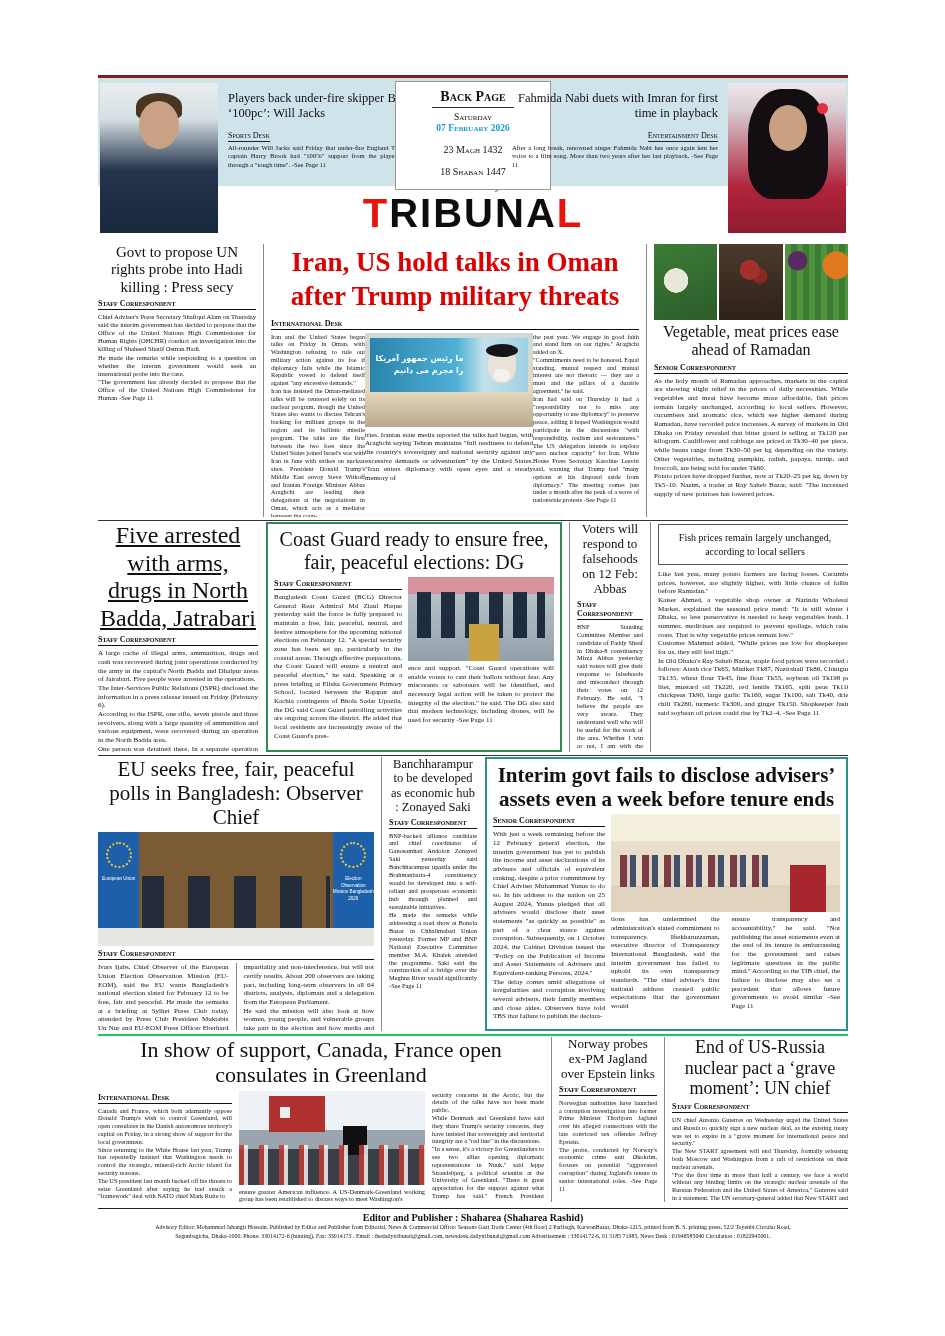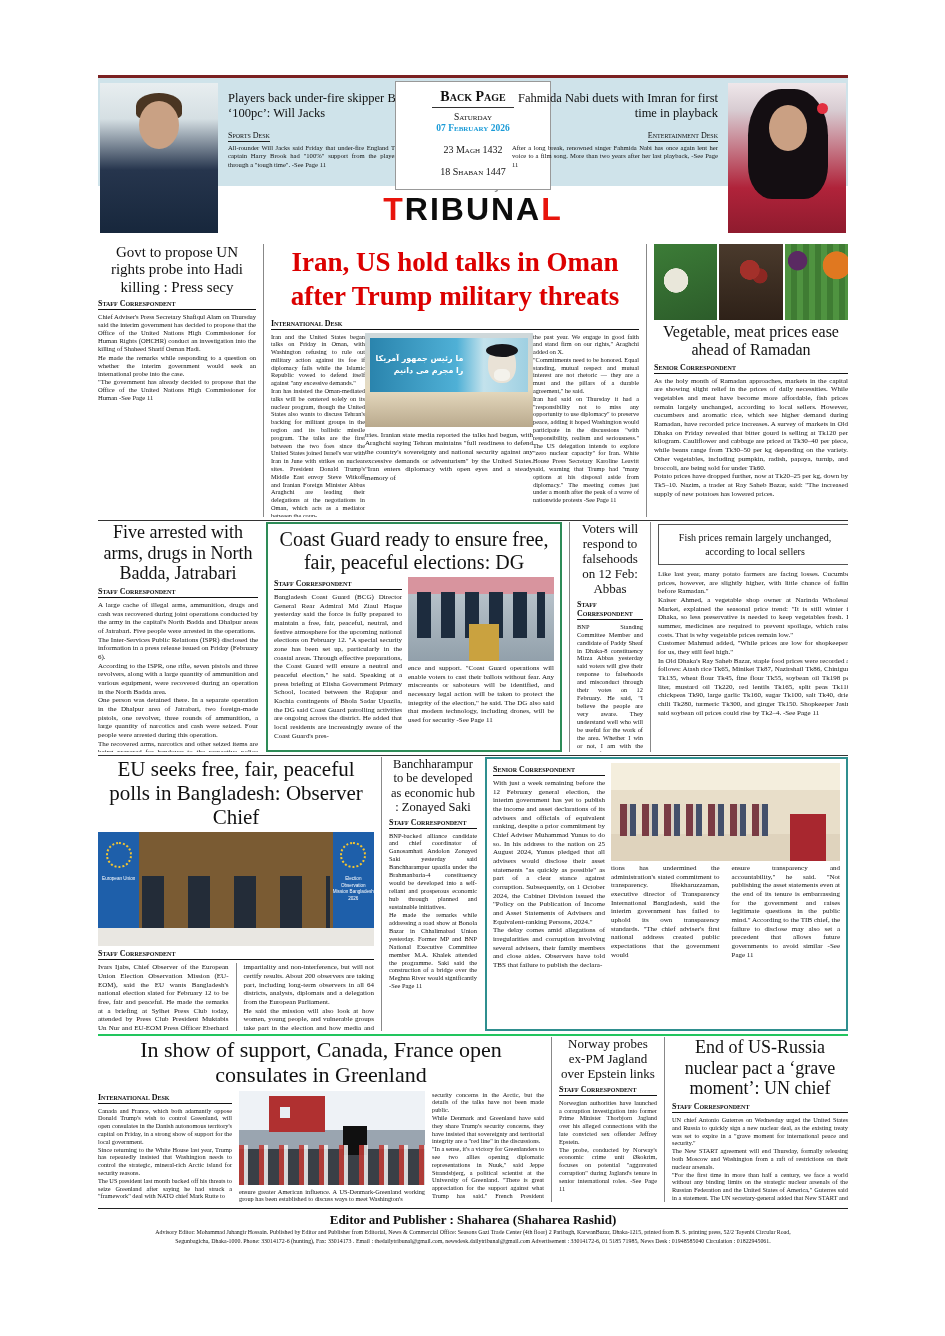--- a/index.html
+++ b/index.html
@@ -29,21 +29,21 @@
   .teaser-right .t-body {text-align:justify;}
   .backpage {position:absolute; left:50%; transform:translateX(-50%); top:6px; width:154px; height:102px;
              background:#fff; border:1px solid #999; text-align:center; padding-top:5px; z-index:2;}
   .bp-label {font-size:14px; font-weight:bold; font-variant:small-caps; display:inline-block;
              border-bottom:1px solid #333; padding:0 8px 2px;}
   .bp-day {font-variant:small-caps; font-size:9.5px; margin-top:4px;}
   .bp-date {font-variant:small-caps; font-weight:bold; font-size:9.5px; color:var(--date-blue,#1a9bd7); margin-top:1px;}
   .bp-cal {font-variant:small-caps; font-size:10px; margin-top:11px;}
   .masthead {position:absolute; top:106px; left:0; right:0; text-align:center; z-index:1; line-height:1;}
   .tagline {font-family:"Liberation Sans",sans-serif; color:#8a8a8a; font-weight:bold; font-size:11px; letter-spacing:1px;}
-  .mast-title {font-family:"Liberation Sans",sans-serif; font-weight:bold; font-size:32px; letter-spacing:2px; color:#0d0d0d; margin-top:1px;}
+  .mast-title {font-family:"Liberation Sans",sans-serif; font-weight:bold; font-size:40px; letter-spacing:2px; color:#0d0d0d; margin-top:1px;}
   .mast-title .red {color:var(--masthead-red,#e8140c);}
   .socialbar {position:absolute; bottom:0; left:0; right:0; height:16px; background:var(--navy-bar,#2e4370); color:#fff;
               font-family:"Liberation Sans",sans-serif; font-size:7.5px; font-variant:small-caps; letter-spacing:.5px;
               display:flex; align-items:center; justify-content:space-between; padding:0 8px; z-index:3; box-sizing:border-box;}
   .sb-group {display:flex; align-items:center; gap:4px;}
   .play-icon {width:9px; height:9px; border-radius:50%; background:#e23030; display:inline-block; position:relative;}
   .play-icon::after {content:""; position:absolute; left:3px; top:2px; border-left:4px solid #fff;
                      border-top:2.5px solid transparent; border-bottom:2.5px solid transparent;}
   .fb-icon {width:9px; height:9px; border-radius:50%; background:#fff; color:var(--navy-bar,#2e4370);
             font-weight:bold; font-size:8px; display:inline-flex; align-items:center; justify-content:center;}
@@ -90,21 +90,21 @@
   .vp1 {background:radial-gradient(circle at 35% 48%, #e9e7da 0 21%, transparent 22%), linear-gradient(160deg,#3c7c37,#2c5c2a);}
   .vp2 {background:radial-gradient(circle at 48% 34%, #a3302a 0 16%, transparent 17%),
                radial-gradient(circle at 64% 42%, #8d2722 0 12%, transparent 13%),
                linear-gradient(180deg,#4a3a2c 0%,#2e2118 100%);}
   .vp3 {background:radial-gradient(circle at 82% 28%, #e07820 0 18%, transparent 19%),
                radial-gradient(circle at 20% 22%, #5a2a62 0 12%, transparent 13%),
                repeating-linear-gradient(90deg,#4f9340 0 6px,#3f7c33 6px 12px);}
 
   
   .w-five {width:160px; flex:none;}
-  .w-five h2 {font-size:18px;}
+  .w-five h2 {font-size:24px;text-decoration:underline;}
   .boxed {border:2px solid; padding:4px 6px; background:#fff; box-sizing:border-box; overflow:hidden;}
   .box-green {border-color:var(--green-box,#2e8b57);}
   .box-teal {border-color:var(--teal-box,#2f8f8f);}
   .w-coast {width:296px; flex:none; margin-left:8px;}
   .w-coast h2 {font-size:20px;text-align:center;}
   .coast-inner {display:flex; gap:6px;}
   .coast-l {width:128px; flex:none;}
   .coast-r {flex:1; min-width:0;}
   .coast-photo {height:84px; margin-bottom:3px; position:relative; overflow:hidden;
                 background:linear-gradient(180deg,#d8949e 0%,#d8949e 20%,#b6c1c9 20%,#92a0ab 100%);}
@@ -164,21 +164,21 @@
   .gl-flags {position:absolute; bottom:0; left:0; right:0; height:42%; opacity:.85;
              background:repeating-linear-gradient(90deg,#c43b35 0 5px, #f2f2f2 5px 9px, transparent 9px 20px);}
   .band-d .body {font-size:6.3px;}
   .w-norway {width:98px; flex:none;}
   .w-norway h2 {font-size:13px;}
   .w-nuclear {flex:1; min-width:0;}
   .w-nuclear h2 {font-size:18px;}
 
   
   .footer {border-top:1.5px solid #222; margin-top:6px; padding-top:3px; text-align:center;}
-  .f1 {font-size:13px; font-weight:bold;}
+  .f1 {font-size:10px; font-weight:bold;}
   .f2 {font-size:5.9px; line-height:1.55;}
 </style>
 </head>
 <body>
 
 <div class="sheet">
 <div class="content">
 
   <header class="header">
     <div class="top-rule"></div>
@@ -327,20 +327,21 @@
     </article>
 
     <article class="col w-banch rule-left">
       <h2>Banchharampur to be developed as economic hub : Zonayed Saki</h2>
       <div class="byline">Staff Correspondent</div>
       <p class="body multi">BNP-backed alliance candidate and chief coordinator of Ganosamhati Andolon Zonayed Saki yesterday said Banchharampur upazila under the Brahmanbaria-4 constituency would be developed into a self-reliant and prosperous economic hub through planned and sustainable initiatives.
 He made the remarks while addressing a road show at Bonola Bazar in Chhalimabad Union yesterday. Former MP and BNP National Executive Committee member M.A. Khalek attended the programme. Saki said the construction of a bridge over the Meghna River would significantly -See Page 11</p>
     </article>
 
     <article class="col boxed box-teal w-interim">
+      <h2>Interim govt fails to disclose advisers’ assets even a week before tenure ends</h2>
       <div class="int-inner">
         <div class="int-l">
           <div class="byline">Senior Correspondent</div>
           <p class="body multi">With just a week remaining before the 12 February general election, the interim government has yet to publish the income and asset declarations of its advisers and officials of equivalent ranking, despite a prior commitment by Chief Adviser Muhammad Yunus to do so. In his address to the nation on 25 August 2024, Yunus pledged that all advisers would disclose their asset statements "as quickly as possible" as part of a clear stance against corruption. Subsequently, on 1 October 2024, the Cabinet Division issued the "Policy on the Publication of Income and Asset Statements of Advisers and Equivalent-ranking Persons, 2024."
 The delay comes amid allegations of irregularities and corruption involving several advisers, their family members and close aides. Observers have told TBS that failure to publish the declara-</p>
         </div>
         <div class="int-r">
           <div class="int-photo">
             <div class="int-figs"></div>
             <div class="int-podium"></div>

